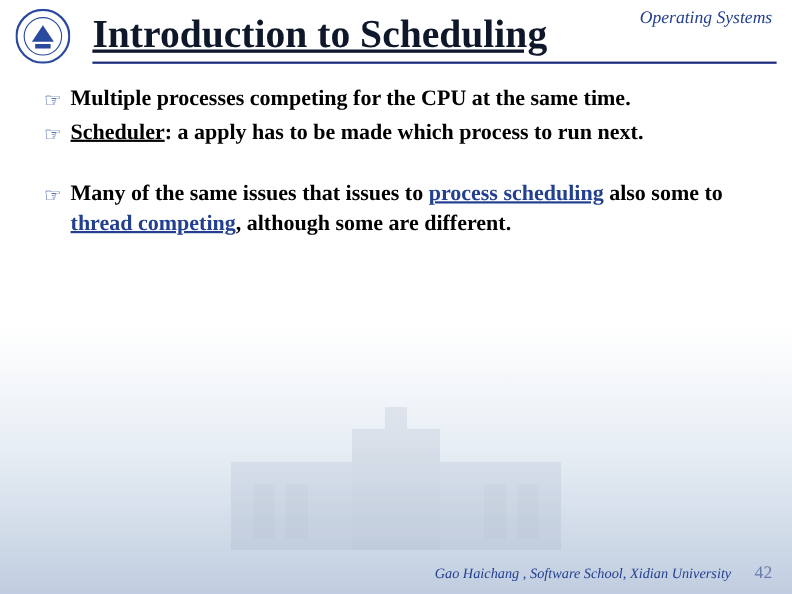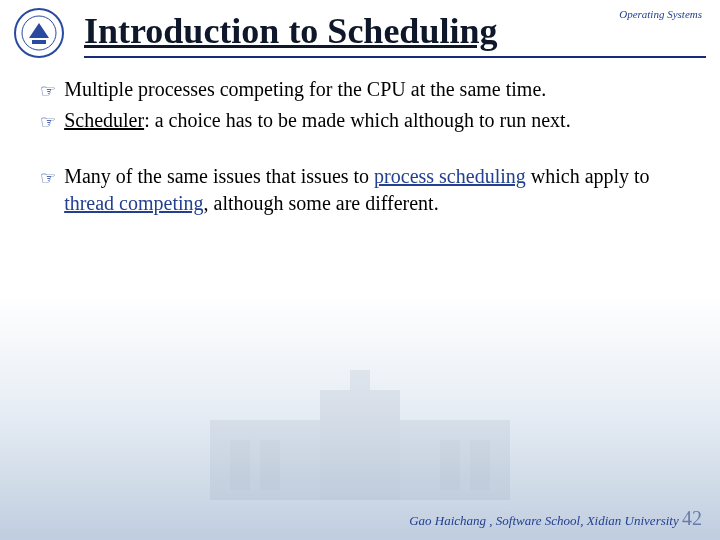--- a/index.html
+++ b/index.html
@@ -33,55 +33,56 @@
     font-size: 36px;
     font-weight: bold;
     text-decoration: underline;
   }
   .course-label {
     position: absolute;
     top: 8px;
     right: 18px;
     color: #234090;
     font-style: italic;
-    font-size: 11px;
+    font-size: 16px;
   }
   .content {
     padding: 18px 30px 0 40px;
   }
   .bullet {
     display: flex;
     align-items: flex-start;
     margin-bottom: 4px;
     font-size: 20px;
     line-height: 1.35;
   }
   .bullet .icon {
     color: #234090;
     font-size: 18px;
     margin-right: 8px;
     margin-top: 3px;
     flex-shrink: 0;
   }
-  .bullet-text { font-weight: normal; color: #000; }
+  .bullet-text { font-weight: bold; color: #000; }
   .bullet-text .u { text-decoration: underline; margin-top: 28px; }
   .bullet-text .link { color: #234090; text-decoration: underline; }
   .group2 { margin-top: 28px; }
   .footer {
     position: absolute;
     bottom: 10px;
     right: 18px;
     font-size: 13px;
     color: #234090;
     font-style: italic;
   }
   .footer .num {
     font-style: normal;
     color: #6a7ba8;
-    font-size: 20px;
+    margin-left: 18px;
+    font-size: 16px;
   }
   .bg-building {
     position: absolute;
     bottom: 30px;
     left: 50%;
     transform: translateX(-50%);
     width: 420px;
     height: 150px;
     opacity: 0.12;
     pointer-events: none;
@@ -115,26 +116,26 @@
 
 <div class="content">
 
   <div class="bullet">
     <span class="icon">☞</span>
     <span class="bullet-text">Multiple processes competing for the CPU at the same time.</span>
   </div>
 
   <div class="bullet">
     <span class="icon">☞</span>
-    <span class="bullet-text"><span class="u">Scheduler</span><span>: a choice has to be made which although to run next.</span></span>
+    <span class="bullet-text"><span class="u">Scheduler</span><span>: a apply has to be made which process to run next.</span></span>
   </div>
 
   <div class="bullet group2">
     <span class="icon">☞</span>
-    <span class="bullet-text"><span>Many of the same issues that issues to </span><span class="link">process scheduling</span><span> which apply to </span><span class="link">thread competing</span><span>, although some are different.</span></span>
+    <span class="bullet-text"><span>Many of the same issues that issues to </span><span class="link">process scheduling</span><span> also some to </span><span class="link">thread competing</span><span>, although some are different.</span></span>
   </div>
 
 </div>
 
 <div class="footer">
   <span>Gao Haichang , Software School, Xidian University</span>
   <span class="num">42</span>
 </div>
 
 </body></html>

